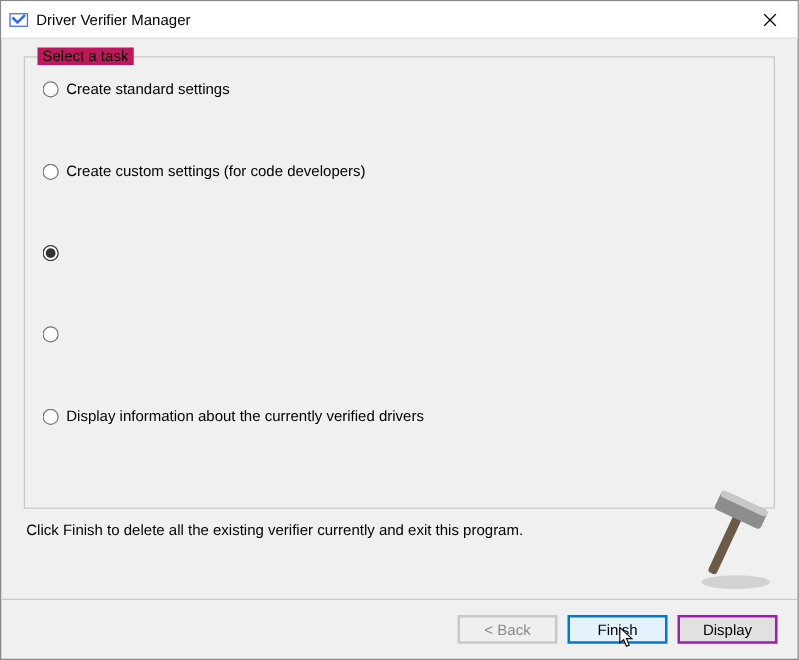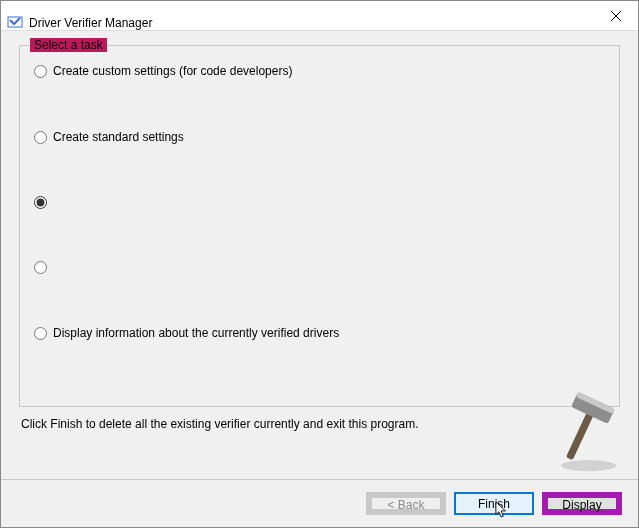--- a/index.html
+++ b/index.html
@@ -18,21 +18,21 @@
       background: #f0f0f0;
       display: flex;
       flex-direction: column;
       position: relative;
     }
     .titlebar {
       height: 30px;
       background: #fff;
       border-bottom: 1px solid #ddd;
       display: flex;
-      align-items: flex-end;
+      align-items: center;
       padding: 0 0 0 6px;
     }
     .titlebar .app-icon {
       width: 16px;
       height: 16px;
       margin-right: 6px;
       flex-shrink: 0;
     }
     .titlebar .title {
       flex: 1;
@@ -102,21 +102,21 @@
       padding: 12px 16px 12px 0;
       display: flex;
       justify-content: flex-end;
       gap: 8px;
     }
     .btn {
       min-width: 80px;
       height: 23px;
       font-size: 12px;
       font-family: inherit;
-      border: 6px solid #a21caf;
+      border: 2px solid #a21caf;
       background: #e1e1e1;
       cursor: pointer;
       padding: 0 12px;
     }
     .btn:disabled {
       color: #8a8a8a;
       background: #efefef;
       border-color: #c8c8c8;
       cursor: default;
     }
@@ -159,27 +159,27 @@
         <line x1="10" y1="0" x2="0" y2="10" stroke="currentColor" stroke-width="1"></line>
       </svg>
     </div>
   </div>
 
   <div class="content">
     <div class="groupbox">
       <div class="groupbox-title">Select a task</div>
 
       <div class="radio-row">
+        <input type="radio" name="task" id="r1" style="">
+        <label for="r1">Create standard settings</label>
+      </div>
+
+      <div class="radio-row">
         <input type="radio" name="task" id="r2" style="">
         <label for="r2">Create custom settings (for code developers)</label>
-      </div>
-
-      <div class="radio-row">
-        <input type="radio" name="task" id="r1" style="">
-        <label for="r1">Create standard settings</label>
       </div>
 
       <div class="radio-row">
         <input type="radio" name="task" id="r3" checked="" style="">
       </div>
 
       <div class="radio-row">
         <input type="radio" name="task" id="r4" style="">
       </div>
 

